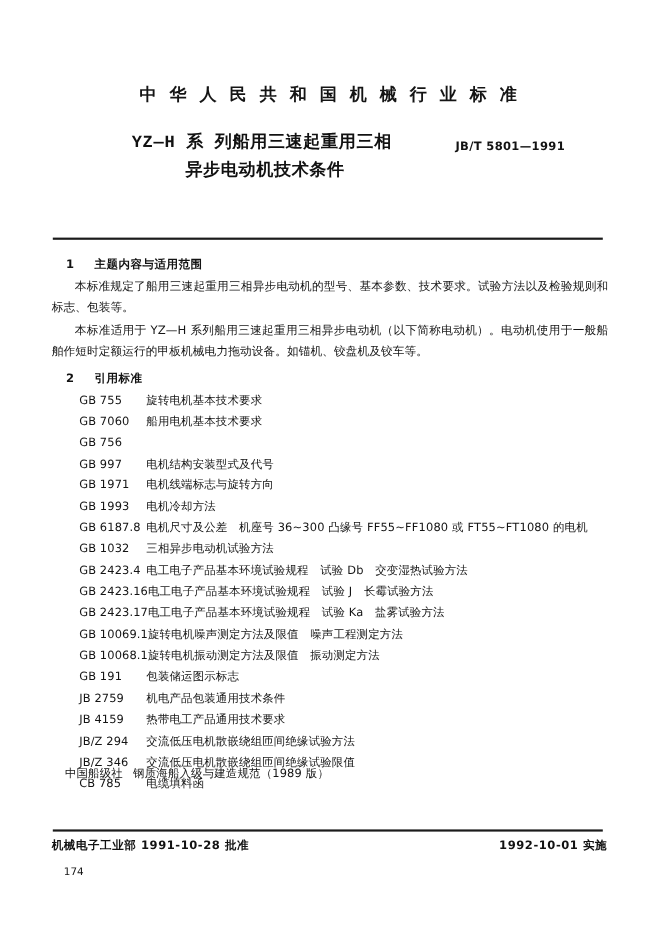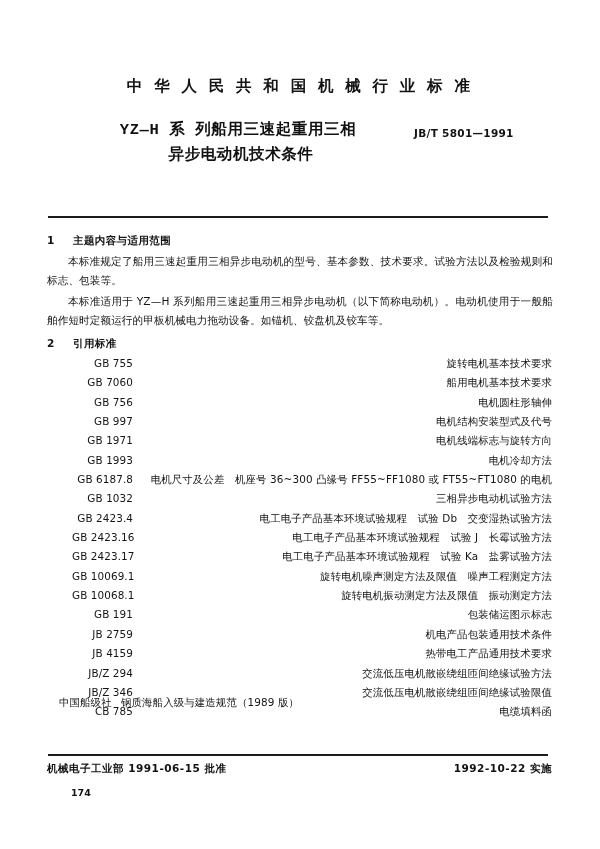--- a/index.html
+++ b/index.html
@@ -75,20 +75,21 @@
   .rule-bottom { top: 754px; }
 
   
   .section-heading {
     position: absolute;
     font-size: 10.5px;
     font-weight: bold;
     letter-spacing: 0.4px;
     color: #131313;
     white-space: nowrap;
+    margin-left: 13px;
   }
   .section-heading .num {
     display: inline-block;
     width: 26px;
   }
 
   .sec1-heading { left: 47px; top: 234px; }
   .sec2-heading { left: 47px; top: 337px; }
 
   .para {
@@ -112,21 +113,20 @@
     top: 357px;
     width: 480px;
   }
   .ref-row {
     display: flex;
     align-items: baseline;
     height: 19.35px;
     font-size: 10.4px;
     color: #141414;
     white-space: nowrap;
-    text-align: right;
   }
   .ref-code {
     flex: 0 0 61px;
     letter-spacing: 0.1px;
   }
   .ref-title {
     flex: 1 1 auto;
     letter-spacing: 0.15px;
   }
   .ref-row.wide .ref-code { flex: 0 0 61px; }
@@ -158,24 +158,24 @@
     right: 48px;
     top: 762px;
     font-size: 10.5px;
     font-weight: bold;
     letter-spacing: 0.5px;
     color: #121212;
     white-space: nowrap;
   }
   .page-number {
     position: absolute;
-    left: 71px;
+    left: 58px;
     top: 787px;
     font-size: 9.5px;
-    font-weight: bold;
+    font-weight: normal;
     color: #141414;
   }
 </style>
 </head>
 <body>
 
 <div id="page">
 
   <div class="masthead">中 华 人 民 共 和 国 机 械 行 业 标 准</div>
 
@@ -204,21 +204,20 @@
     <div class="ref-row">
       <span class="ref-code">GB 755</span>
       <span class="ref-title">旋转电机基本技术要求</span>
     </div>
     <div class="ref-row">
       <span class="ref-code">GB 7060</span>
       <span class="ref-title">船用电机基本技术要求</span>
     </div>
     <div class="ref-row">
       <span class="ref-code">GB 756</span>
-      <span class="ref-title">电机圆柱形轴伸</span>
     </div>
     <div class="ref-row">
       <span class="ref-code">GB 997</span>
       <span class="ref-title">电机结构安装型式及代号</span>
     </div>
     <div class="ref-row">
       <span class="ref-code">GB 1971</span>
       <span class="ref-title">电机线端标志与旋转方向</span>
     </div>
     <div class="ref-row">
@@ -278,19 +277,19 @@
       <span class="ref-title">电缆填料函</span>
     </div>
   </div>
 
   <div class="ref-extra">
     <span class="org">中国船级社</span><span>钢质海船入级与建造规范（1989 版）</span>
   </div>
 
   <div class="rule rule-bottom"></div>
 
-  <div class="footer-left">机械电子工业部  1991-06-15  批准</div>
-
-  <div class="footer-right">1992-10-22  实施</div>
+  <div class="footer-left">机械电子工业部  1991-10-28  批准</div>
+
+  <div class="footer-right">1992-10-01  实施</div>
 
   <div class="page-number">174</div>
 
 </div>
 
 </body></html>

